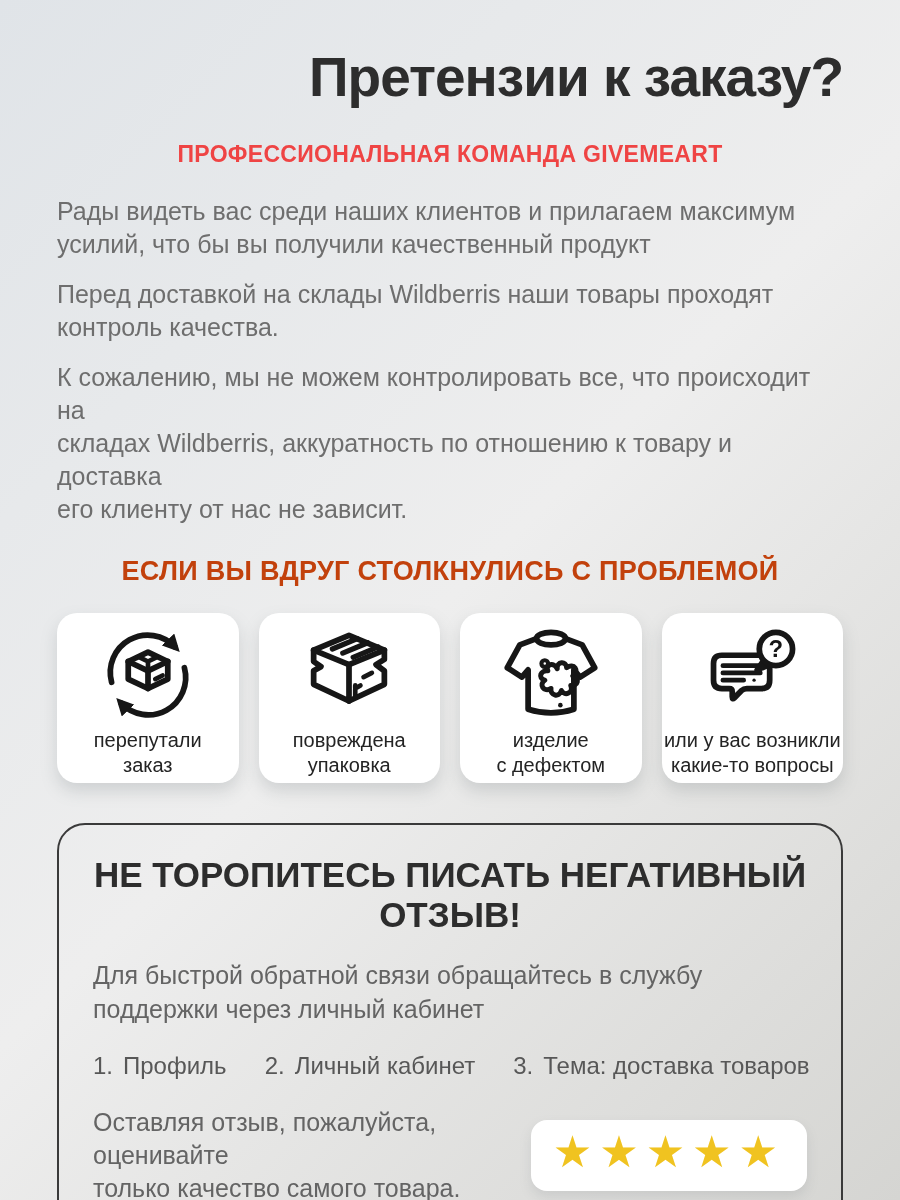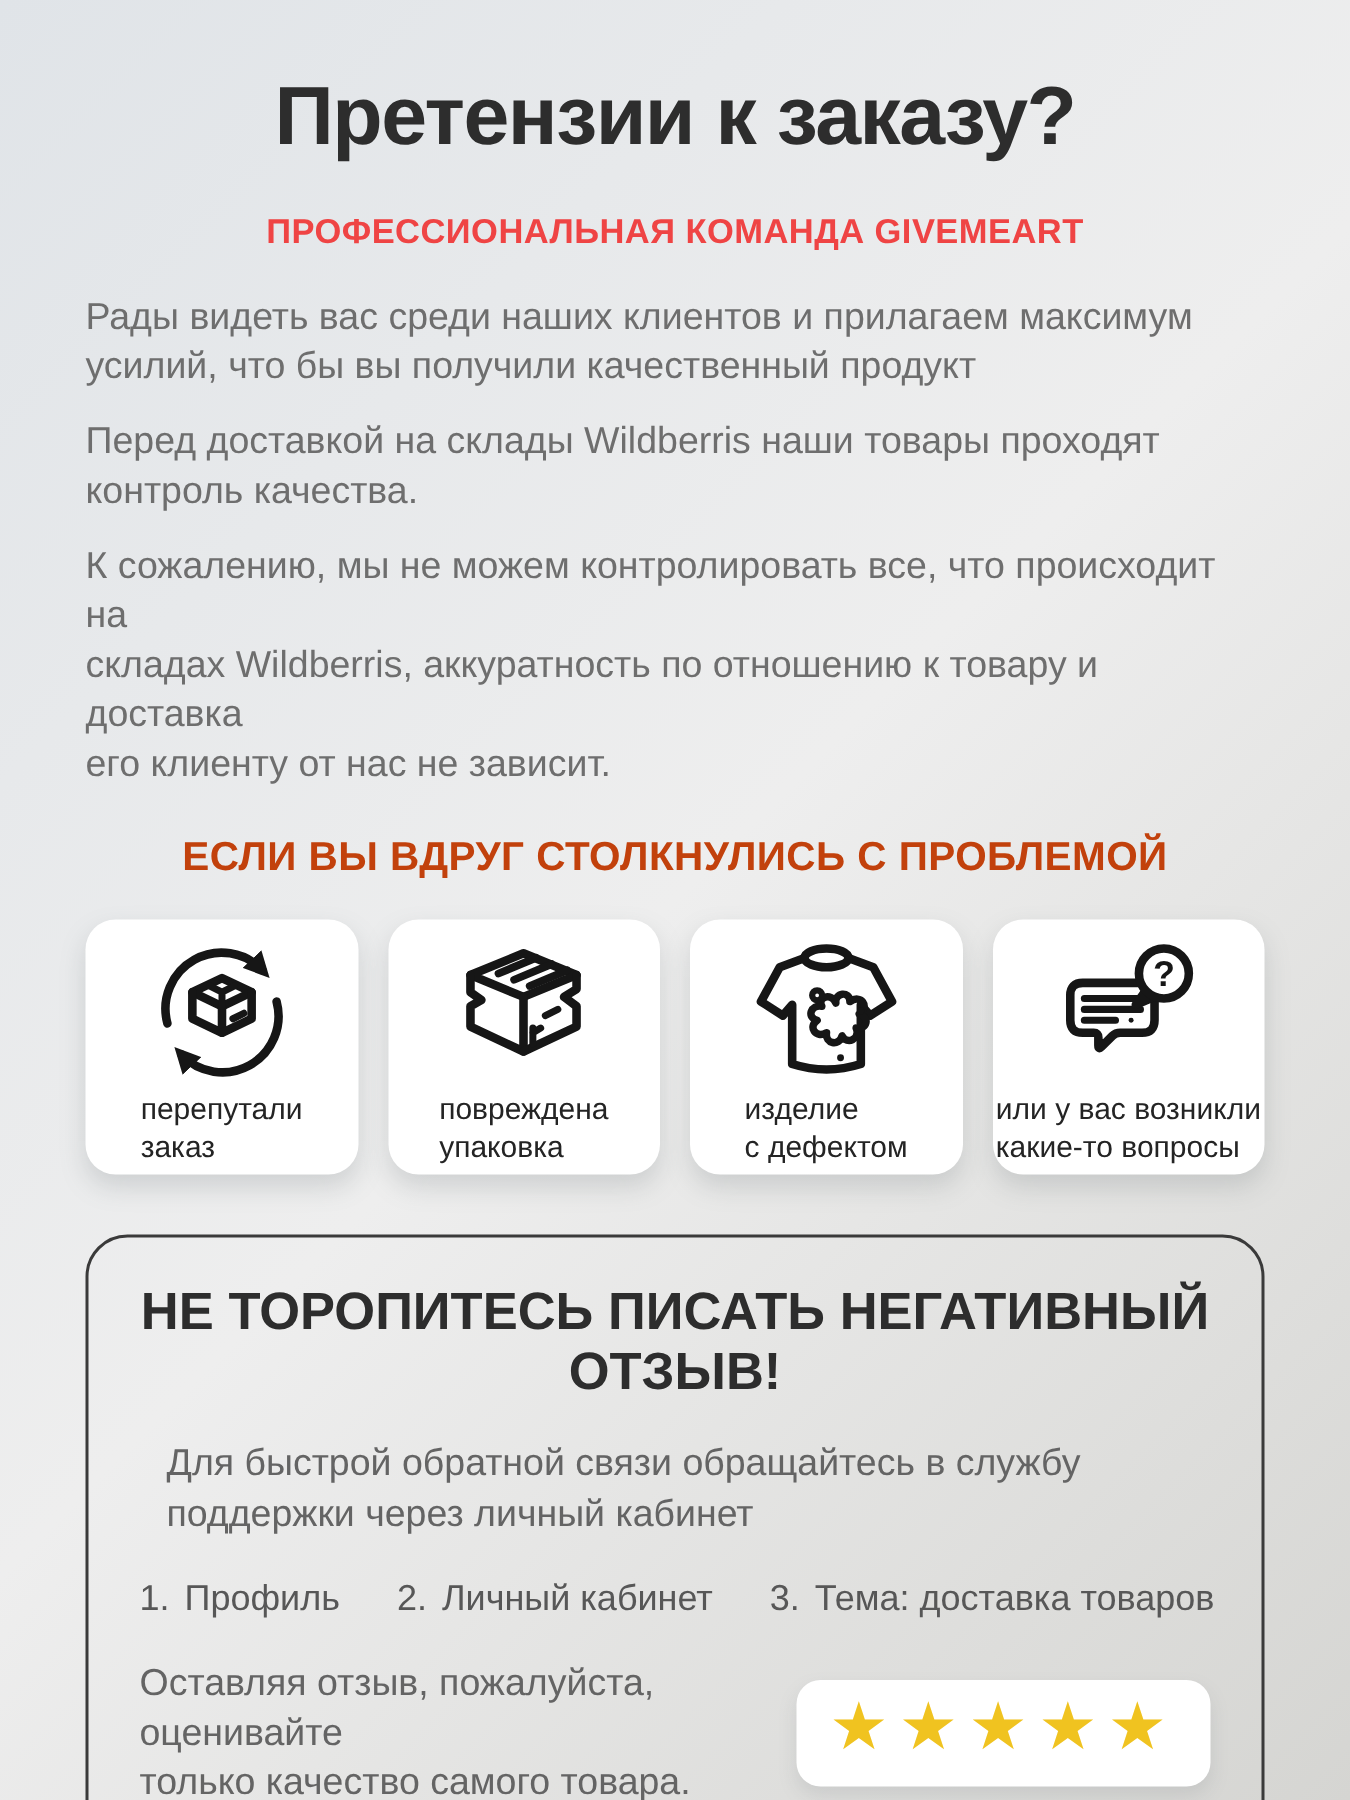--- a/index.html
+++ b/index.html
@@ -6,21 +6,21 @@
   body {
     width: 900px; height: 1200px;
     background: linear-gradient(135deg, #e0e4e8 0%, #eeeeee 50%, #d5d5d2 100%);
     font-family: "Liberation Sans", sans-serif;
     color: #2d2d2d;
     overflow: hidden;
   }
   .page { padding: 46px 57px 0; }
 
   .title {
-    margin: 0; text-align: center;
+    margin: 0; text-align: right;
     font-size: 55px; font-weight: 700; letter-spacing: -1px;
     color: #2d2d2d; line-height: 1.15;
   }
   .subtitle {
     margin: 32px 0 0; text-align: center;
     font-size: 23px; font-weight: 700; letter-spacing: .3px;
     color: #ef4444;
   }
   .intro { margin-top: 27px; }
   .intro p {
@@ -38,34 +38,34 @@
   .card {
     flex: 1 1 0; height: 170px; background: #ffffff;
     border-radius: 20px;
     box-shadow: 0 8px 16px rgba(120,126,132,0.25);
     display: flex; flex-direction: column; align-items: center;
     padding-top: 10px; box-sizing: border-box;
   }
   .card svg { width: 104px; height: 104px; flex: 0 0 auto; }
   .card-label {
     font-size: 20px; line-height: 1.25; color: #242424;
-    text-align: left; white-space: pre-line; margin-top: 1px;
+    text-align: center; white-space: pre-line; margin-top: 1px;
   }
 
   .notice {
     margin-top: 40px;
     border: 2px solid #3a3a3a; border-radius: 28px;
     padding: 30px 34px 30px; box-sizing: border-box;
   }
   .notice-heading {
     margin: 0; text-align: center;
     font-size: 35px; font-weight: 700; color: #2d2d2d;
   }
   .notice-body {
-    margin: 24px 18px 0; font-size: 25px; line-height: 1.33;
+    margin: 24px 0 0; font-size: 25px; line-height: 1.33;
     color: #646464; white-space: pre-line;
   }
   .steps {
     margin-top: 26px; display: flex; gap: 38px; white-space: nowrap;
     font-size: 24px; color: #575757;
   }
   .step { display: flex; gap: 10px; }
   .review-row {
     margin-top: 26px; display: flex; align-items: center;
     justify-content: space-between;

